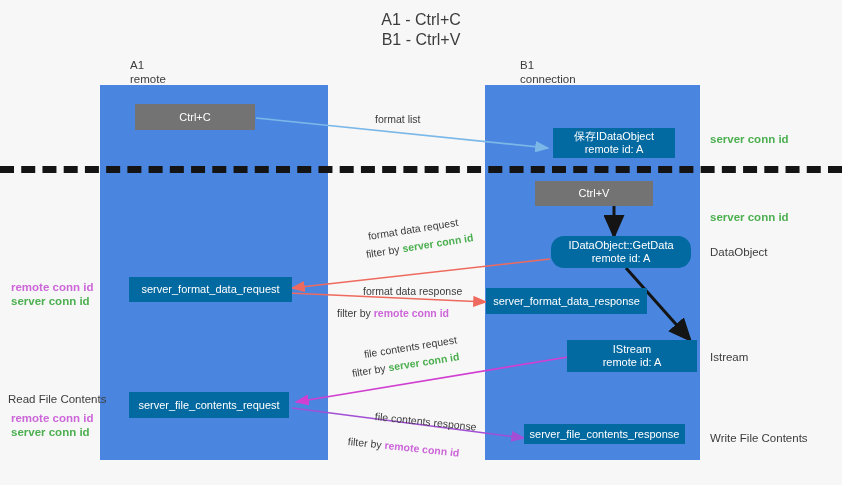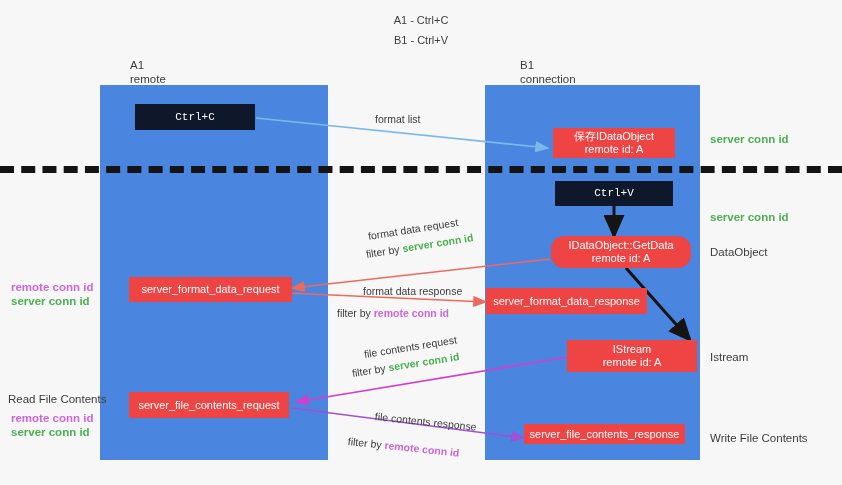--- a/index.html
+++ b/index.html
@@ -14,21 +14,21 @@
     background: #f7f7f7;
     font-family: "Liberation Sans", sans-serif;
     overflow: hidden;
   }
   .title {
     position: absolute;
     left: 0;
     top: 10px;
     width: 842px;
     text-align: center;
-    font-size: 11px;
+    font-size: 16px;
     color: #3c3c3c;
     line-height: 20px;
     white-space: pre-line;
   }
   .lane {
     position: absolute;
     background: #4a86e0;
   }
   .lane-a { left: 100px; top: 85px; width: 228px; height: 375px; }
   .lane-b { left: 485px; top: 85px; width: 215px; height: 375px; }
@@ -50,22 +50,22 @@
     display: flex;
     flex-direction: column;
     align-items: center;
     justify-content: center;
     color: #ffffff;
     font-size: 11px;
     line-height: 13px;
     text-align: center;
     white-space: pre-line;
   }
-  .box-green { background: #0f172a; font-family: Liberation Mono, monospace; }
-  .box-orange { background: #ef4444; }
+  .box-green { background: #737373; }
+  .box-orange { background: #0369a1; }
 
   .side-label {
     position: absolute;
     font-size: 11.5px;
     color: #3c3c3c;
     line-height: 14px;
     white-space: pre-line;
   }
   .green-txt { color: #4caf50; font-weight: bold; }
   .magenta-txt { color: #cc66d9; font-weight: bold; }
@@ -145,21 +145,21 @@
     <line x1="292" y1="408" x2="524" y2="438" stroke="#a24fd6" stroke-width="1.6" marker-end="url(#ar-purple)"></line>
   </svg>
 
   <div class="dash-line"></div>
 
   <div class="box box-green" style="left:135px; top:104px; width:120px; height:26px;">Ctrl+C</div>
 
   <div class="box box-orange" style="left:553px; top:128px; width:122px; height:30px;">保存IDataObject
 remote id: A</div>
 
-  <div class="box box-green" style="left:555px; top:181px; width:118px; height:25px;">Ctrl+V</div>
+  <div class="box box-green" style="left:535px; top:181px; width:118px; height:25px;">Ctrl+V</div>
 
   <div class="box box-orange" style="left:551px; top:236px; width:140px; height:32px;border-radius:13px;">IDataObject::GetData
 remote id: A</div>
 
   <div class="box box-orange" style="left:486px; top:288px; width:161px; height:26px;">server_format_data_response</div>
 
   <div class="box box-orange" style="left:129px; top:277px; width:163px; height:25px;">server_format_data_request</div>
 
   <div class="box box-orange" style="left:567px; top:340px; width:130px; height:32px;">IStream
 remote id: A</div>

